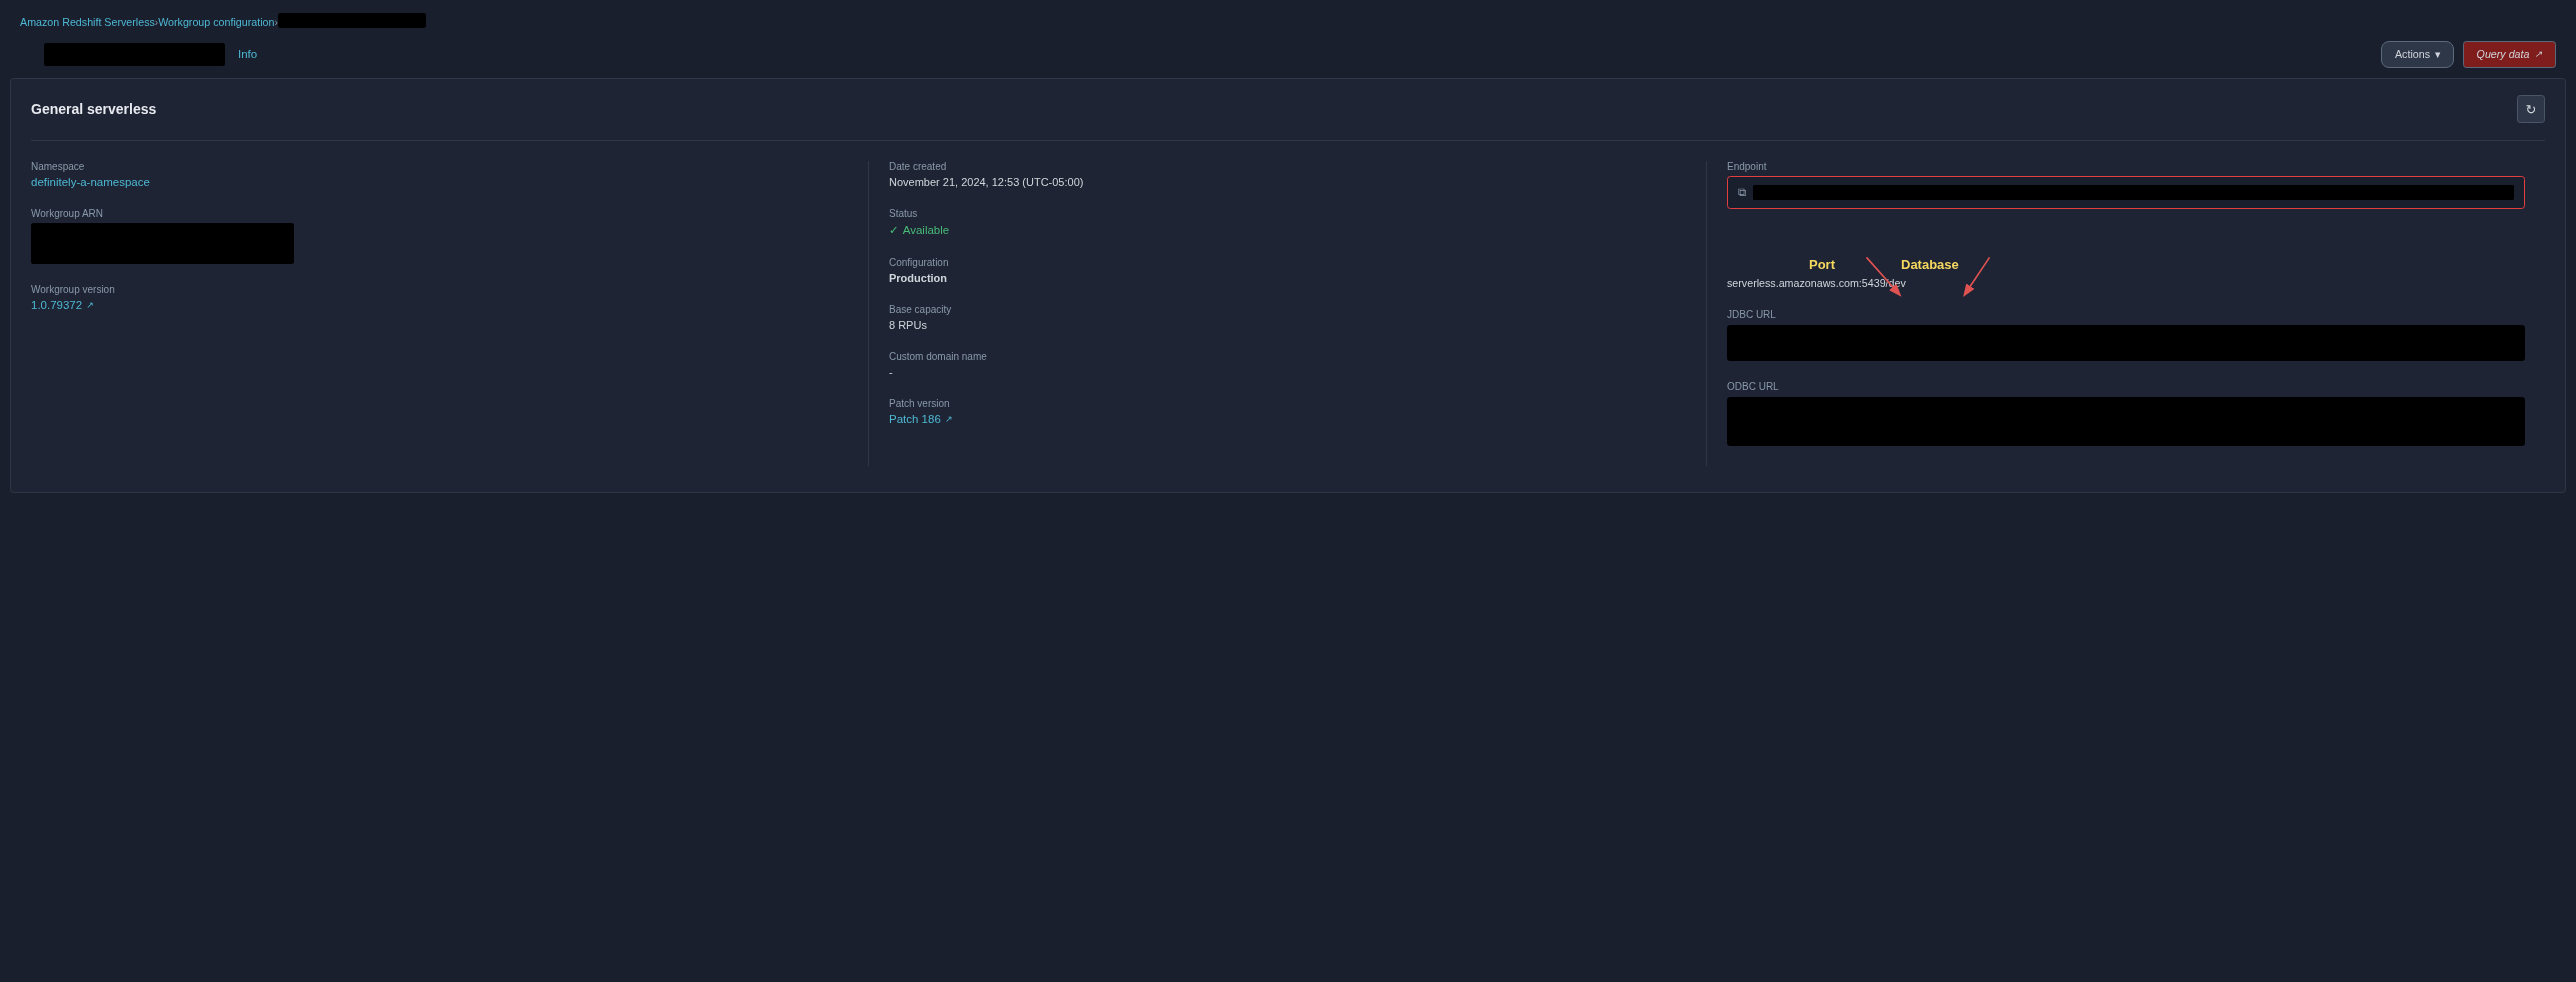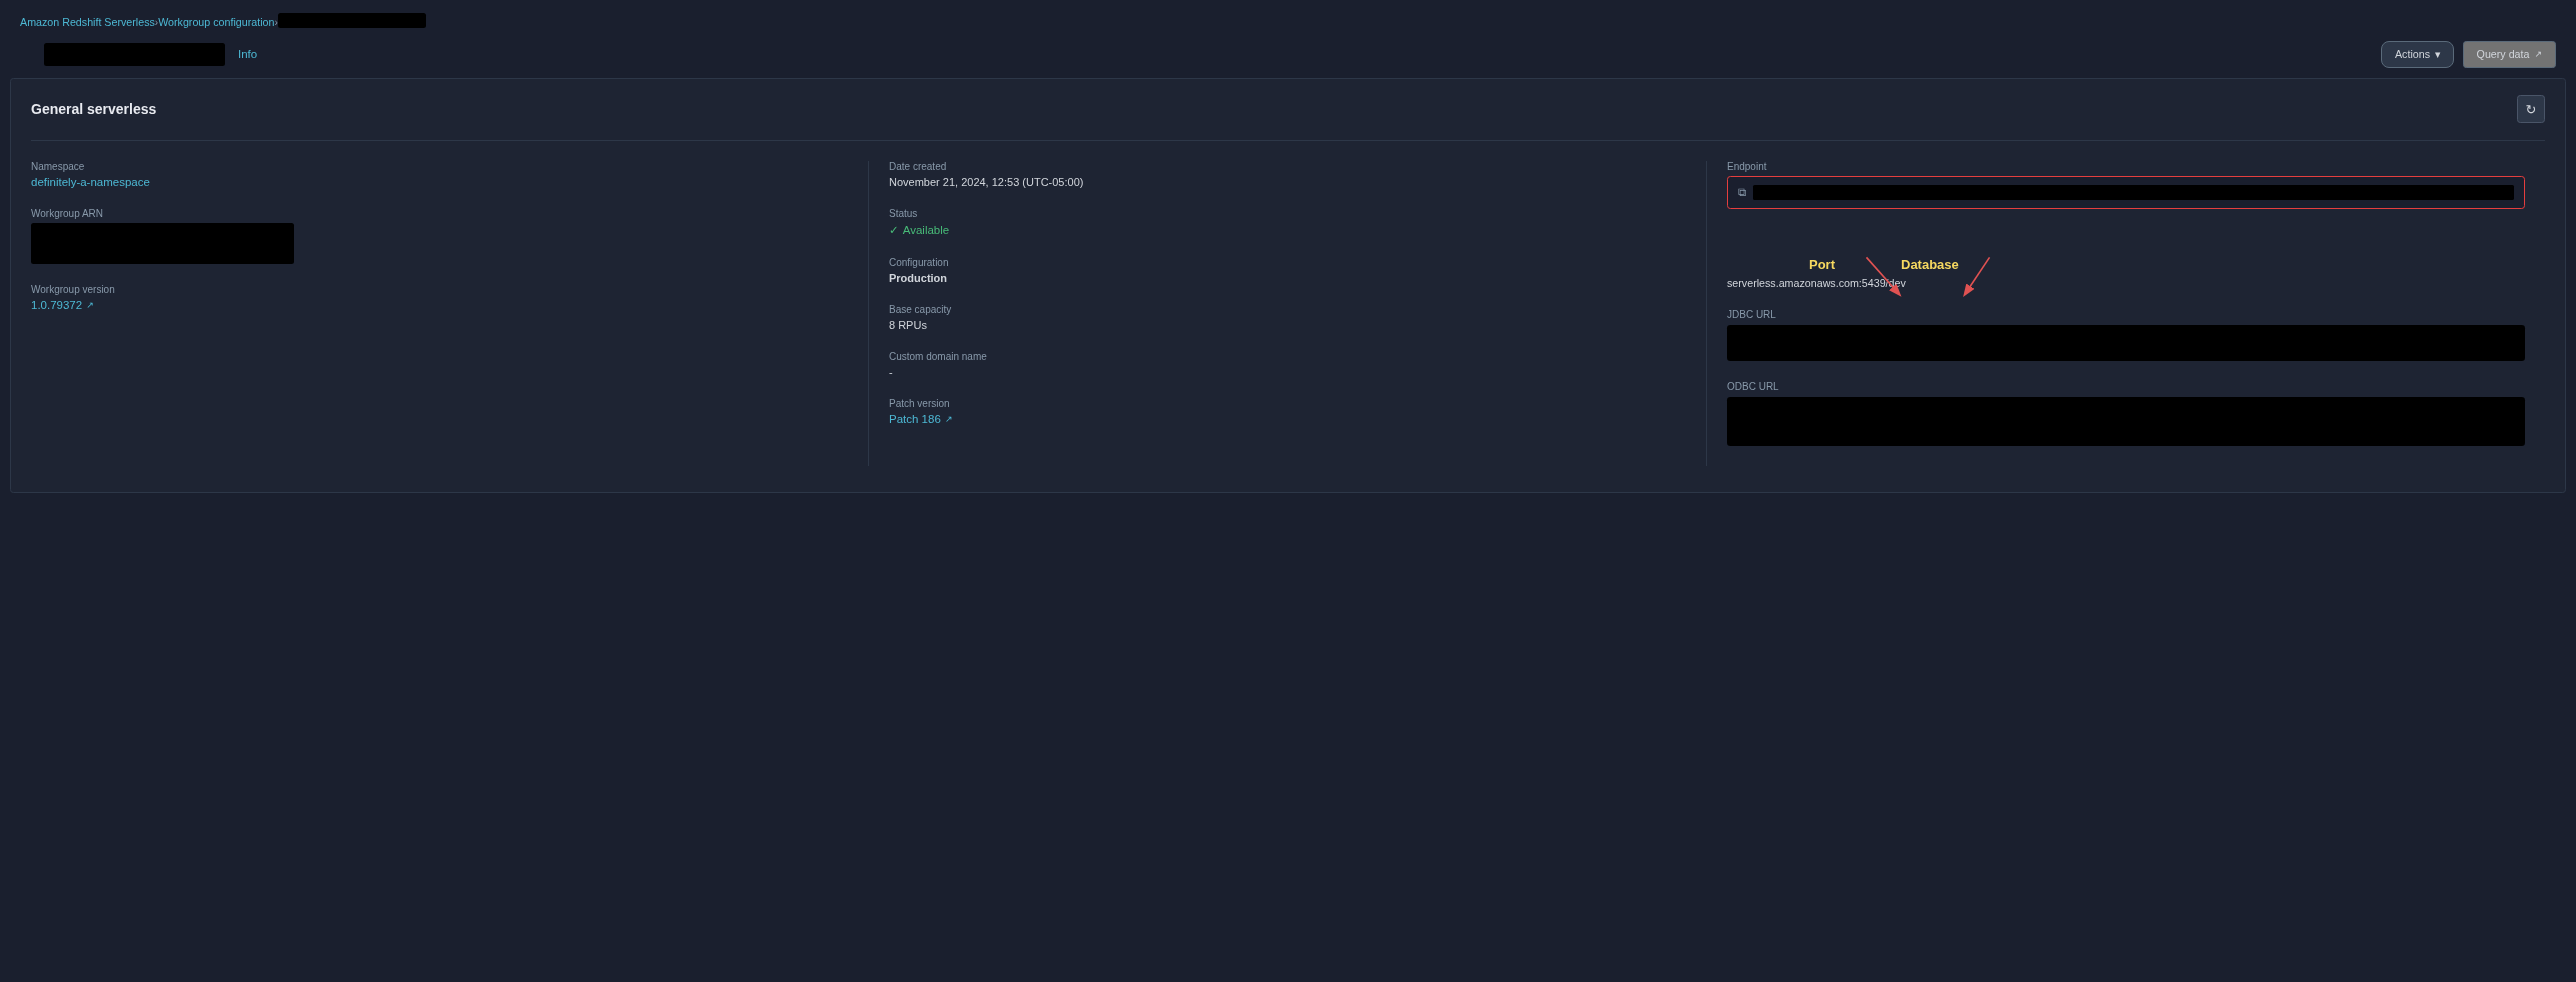--- a/index.html
+++ b/index.html
@@ -78,21 +78,22 @@
       color: #d1d5db;
       display: flex;
       align-items: center;
       gap: 5px;
     }
     .btn-actions {
       background: #2d3748;
       border-radius: 8px;
     }
     .btn-query {
-      background: #737373;
+      background: #7f1d1d;
+      font-style: italic;
     }
 
     
     .main-content {
       background: #1e2433;
       margin: 0 10px;
       border-radius: 3.3px;
       border: 0.8px solid #2d3748;
       padding: 16.4px 20px 26px 20px;
     }

